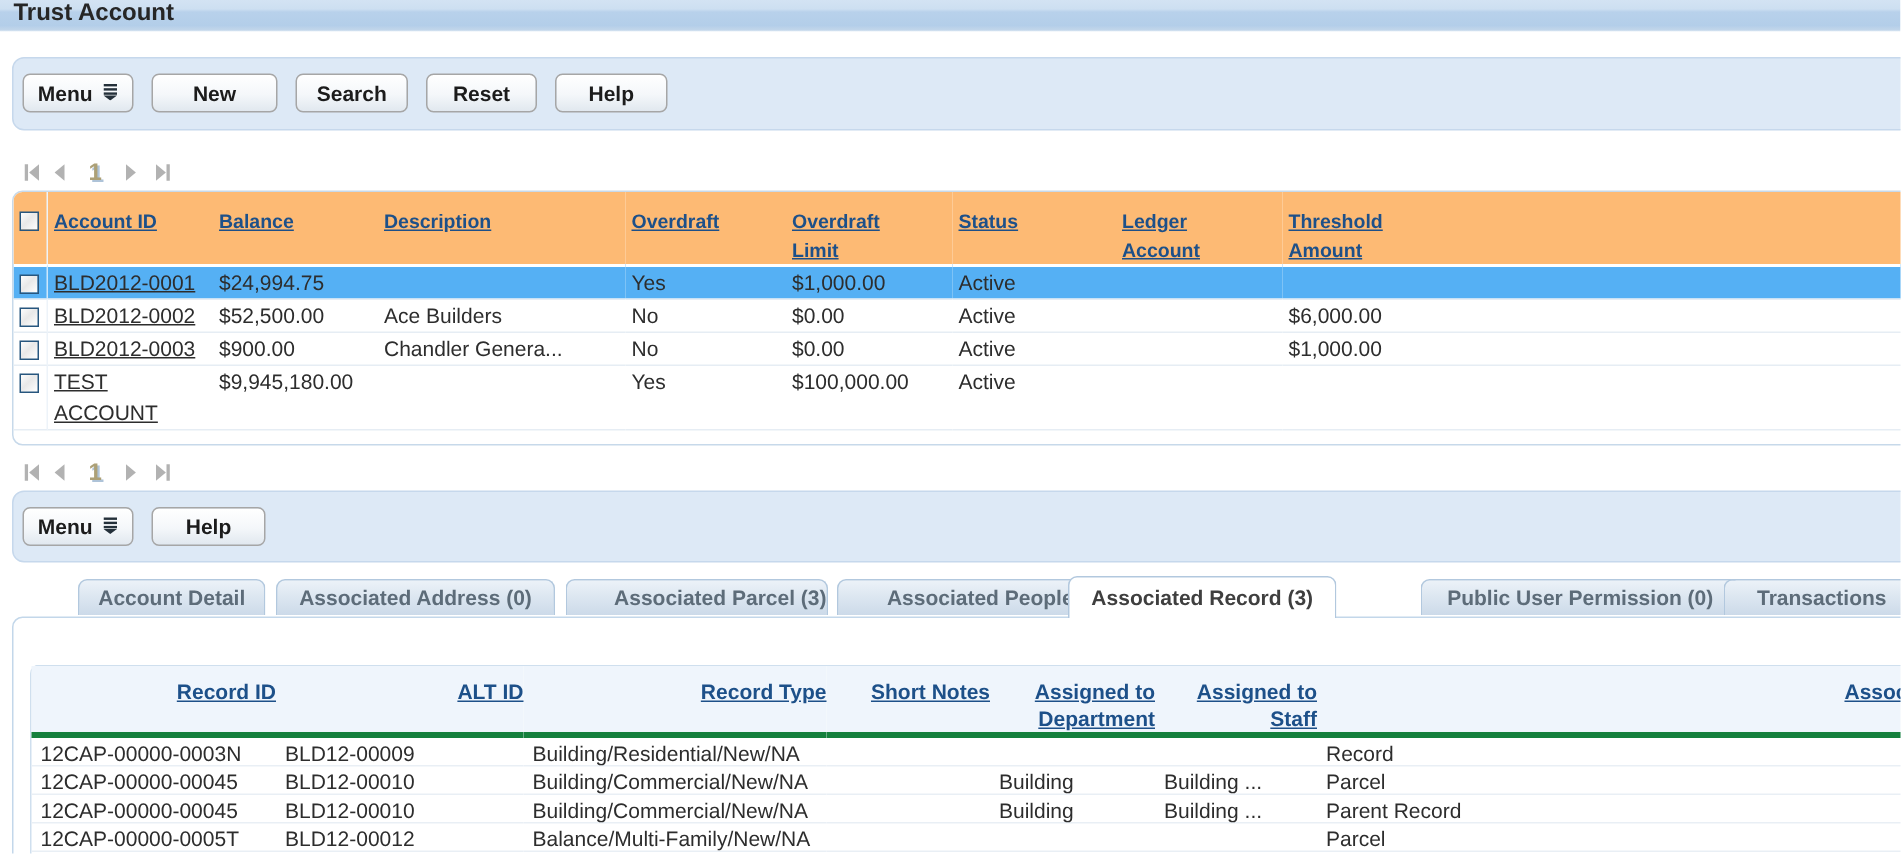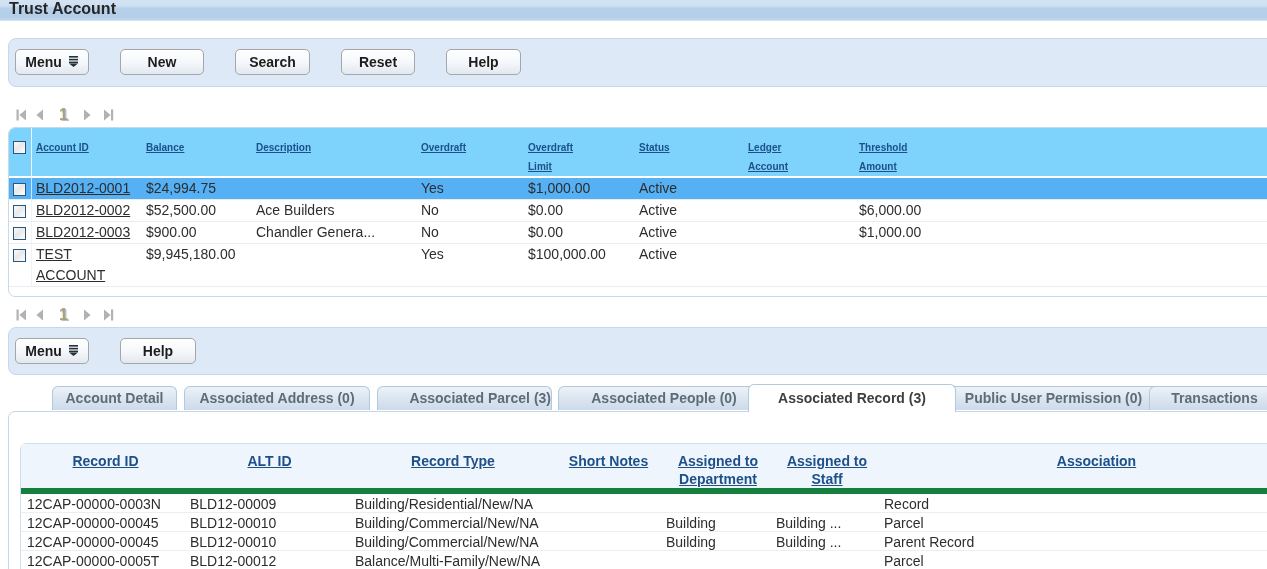--- a/index.html
+++ b/index.html
@@ -16,34 +16,34 @@
 
 .toolbar {
   position:absolute; left:8px; width:1312px; height:49px;
   background:#dde9f6; border:1px solid #c6d8ec; border-radius:8px;
   padding:10px 0 0 6px; font-size:0;
 }
 .btn {
   display:inline-block; height:26px; border:1px solid #a6a6a6; border-radius:5px;
   background:linear-gradient(180deg,#ffffff 0%,#f4f7fa 55%,#e1e8ef 100%);
   font-weight:bold; font-size:14px; color:#1c1c1c; text-align:center;
-  line-height:24px; margin-right:31px; vertical-align:top;
+  line-height:24px; margin-right:12px; vertical-align:top;
 }
 .menuicon { display:inline-block; margin-left:7px; }
 
 .pager { position:absolute; left:16px; }
 
 .grid1 {
   position:absolute; top:127px; left:8px; width:1312px; height:170px;
   border:1px solid #c7d9ea; border-radius:7px; overflow:hidden;
 }
 table { border-collapse:separate; border-spacing:0; table-layout:fixed; width:1311px; }
 .grid1 th {
-  background:#7dd3fc; text-align:left; vertical-align:top;
-  padding:10px 0 0 4px; font-size:10px; line-height:19px; height:48px;
+  background:#fdba74; text-align:left; vertical-align:top;
+  padding:10px 0 0 4px; font-size:13px; line-height:19px; height:48px;
 }
 .grid1 th a, .grid2 th a { color:#1d5089; text-decoration:underline; }
 .grid1 td {
   font-size:14px; color:#2d2d2d; line-height:19px; vertical-align:top;
   padding:1px 8px 1px 4px; border-top:1px solid #e6edf4;margin-left:44px;
 }
 .grid1 tr.first td { border-top:2px solid #ffffff; }
 .grid1 td.cb { padding:5px 0 0 4px; border-right:1px solid #edf3f9; line-height:0; }
 .grid1 th.cb { padding:13px 0 0 4px; border-right:1px solid #edf3f9; line-height:0; }
 .grid1 tr.sel td { background:#55b0f4; border-top:2px solid #fff; }
@@ -74,23 +74,23 @@
 .panel2 {
   position:absolute; top:411px; left:8px; width:1312px; height:200px;
   border:1px solid #c3d7ea; border-radius:7px; background:#fff;
 }
 .grid2 {
   position:absolute; top:31px; left:11px; width:1290px; height:140px;
   border:1px solid #cfdfee; border-radius:6px 6px 0 0; border-bottom:none;
 }
 .grid2 table { width:1288px; }
 .grid2 th {
-  background:#eff5fc; text-align:center; vertical-align:top;
+  background:#eff5fc; text-align:right; vertical-align:top;
   padding:8px 0 0 6px; font-size:14px; line-height:18px; height:45px;
-  border-bottom:6px solid #15803d;
+  border-bottom:4px solid #15803d;
 }
 .grid2 td {
   font-size:14px; color:#2d2d2d; line-height:16px; vertical-align:top;
   padding:2px 0 0 6px; border-bottom:1px solid #e9eff5;
 }
 .grid2 { top:31px !important; }
 </style>
 </head>
 <body>
 
@@ -216,21 +216,21 @@
         <polygon points="0,8.6 9,8.6 4.5,12" fill="#24303a"></polygon>
       </svg></span>
   <span class="btn" style="width:76px;">Help</span>
 </div>
 
 <div class="tabs">
   <div class="tab" style="left:0px; width:125px;">Account Detail</div>
   <div class="tab" style="left:132px; width:186px;">Associated Address (0)</div>
   <div class="tab" style="left:325px; width:175px;text-align:right;">Associated Parcel (3)</div>
   <div class="tab" style="left:506px; width:212px;margin-top:36px;">Associated People (0)</div>
-  <div class="tab active" style="left:696px; width:208px;">Associated Record (3)</div>
+  <div class="tab active" style="left:660px; width:179px;">Associated Record (3)</div>
   <div class="tab" style="left:878px; width:213px;margin-left:17px;">Public User Permission (0)</div>
   <div class="tab" style="left:1097px; width:131px;">Transactions</div>
 </div>
 
 <div class="panel2">
 <div class="grid2">
 <table>
 <colgroup>
   <col style="width:163px">
           <col style="width:165px">

